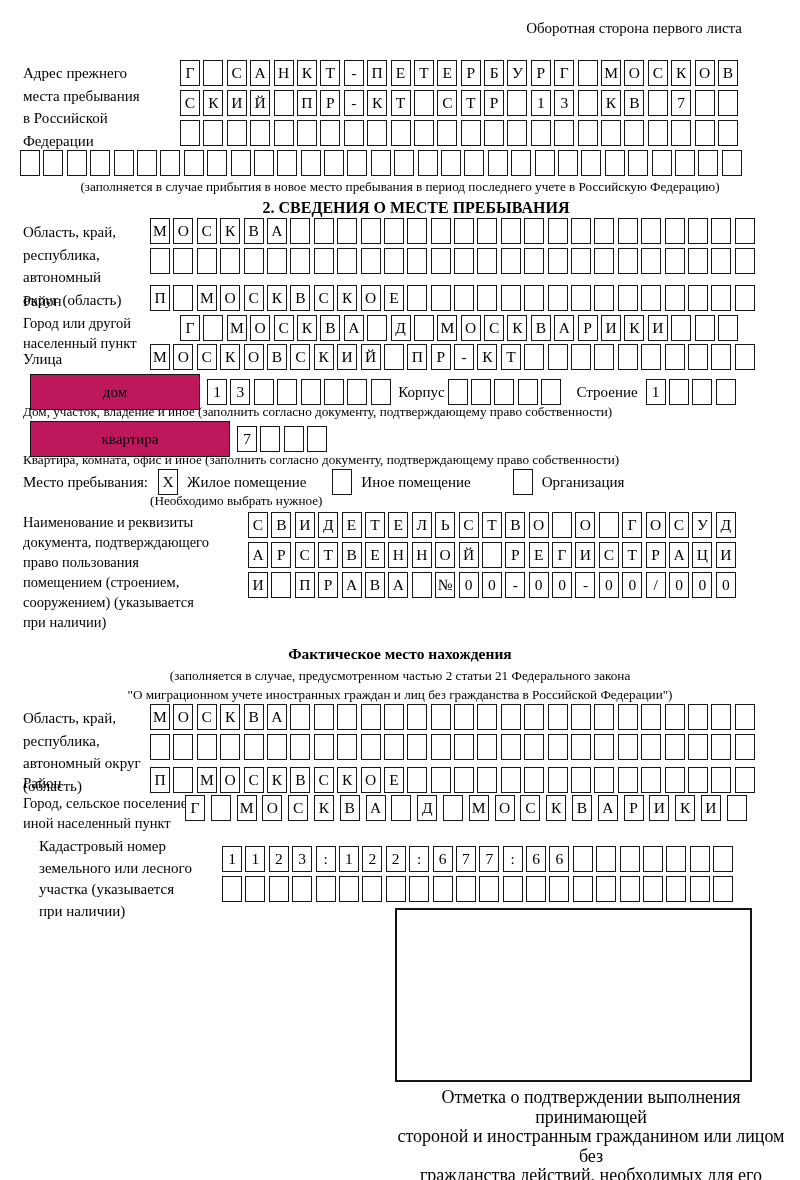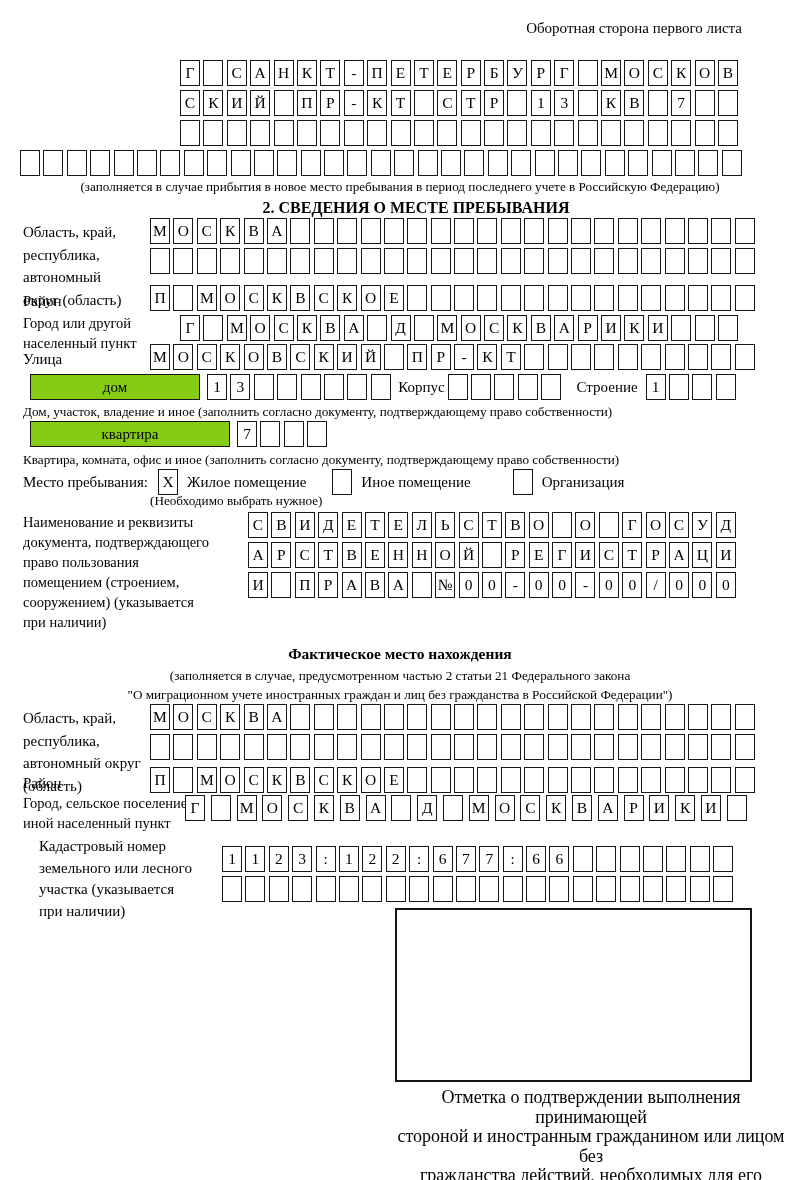--- a/index.html
+++ b/index.html
@@ -12,23 +12,23 @@
   .cells { display:flex; }
   .cell {
     box-sizing:border-box; flex:0 0 auto;
     width:20px; height:26px; margin-right:3.4px;
     border:1.7px solid #161616;
     display:inline-flex; align-items:center; justify-content:center;
     font-size:15.5px; line-height:1; background:#fff;
   }
   .wide-gap .cell { margin-right:5.8px; }
   .widebox {
-    box-sizing:border-box; height:26px; border:1.7px solid #161616;
+    box-sizing:border-box; height:36px; border:1.7px solid #161616;
     display:flex; align-items:center; justify-content:center;
-    font-size:15px; background:#84cc16;
+    font-size:15px; background:#be185d;
   }
   .label { font-size:15px; line-height:22.5px; white-space:pre-line; }
   .label-sm { font-size:14.5px; line-height:20px; white-space:pre-line; }
   .caption { font-size:13.2px; }
   .center { width:800px; text-align:center; left:0; }
   .bold { font-weight:bold; }
   .inline-label { font-size:15px; }
   .flexrow { display:flex; align-items:center; }
   #header-note { top:20px; right:58px; font-size:15px; }
   #a-label { left:23px; top:62px; }
@@ -85,20 +85,24 @@
   #stamp-box { left:395px; top:908px; width:357px; height:174px; border:2px solid #141414; background:#fff; }
   #stamp-cap { left:390px; top:1088px; width:402px; text-align:center; font-size:18px; line-height:19.5px; white-space:pre-line; }
 </style>
 </head>
 <body>
 
 <div class="page">
 
   <div id="header-note" class="abs">Оборотная сторона первого листа</div>
 
+  <div id="a-label" class="abs label">Адрес прежнего
+места пребывания
+в Российской
+Федерации</div>
   <div id="a-r1" class="abs cells">
       <span class="cell">Г</span>
       <span class="cell"></span>
       <span class="cell">С</span>
       <span class="cell">А</span>
       <span class="cell">Н</span>
       <span class="cell">К</span>
       <span class="cell">Т</span>
       <span class="cell">-</span>
       <span class="cell">П</span>

